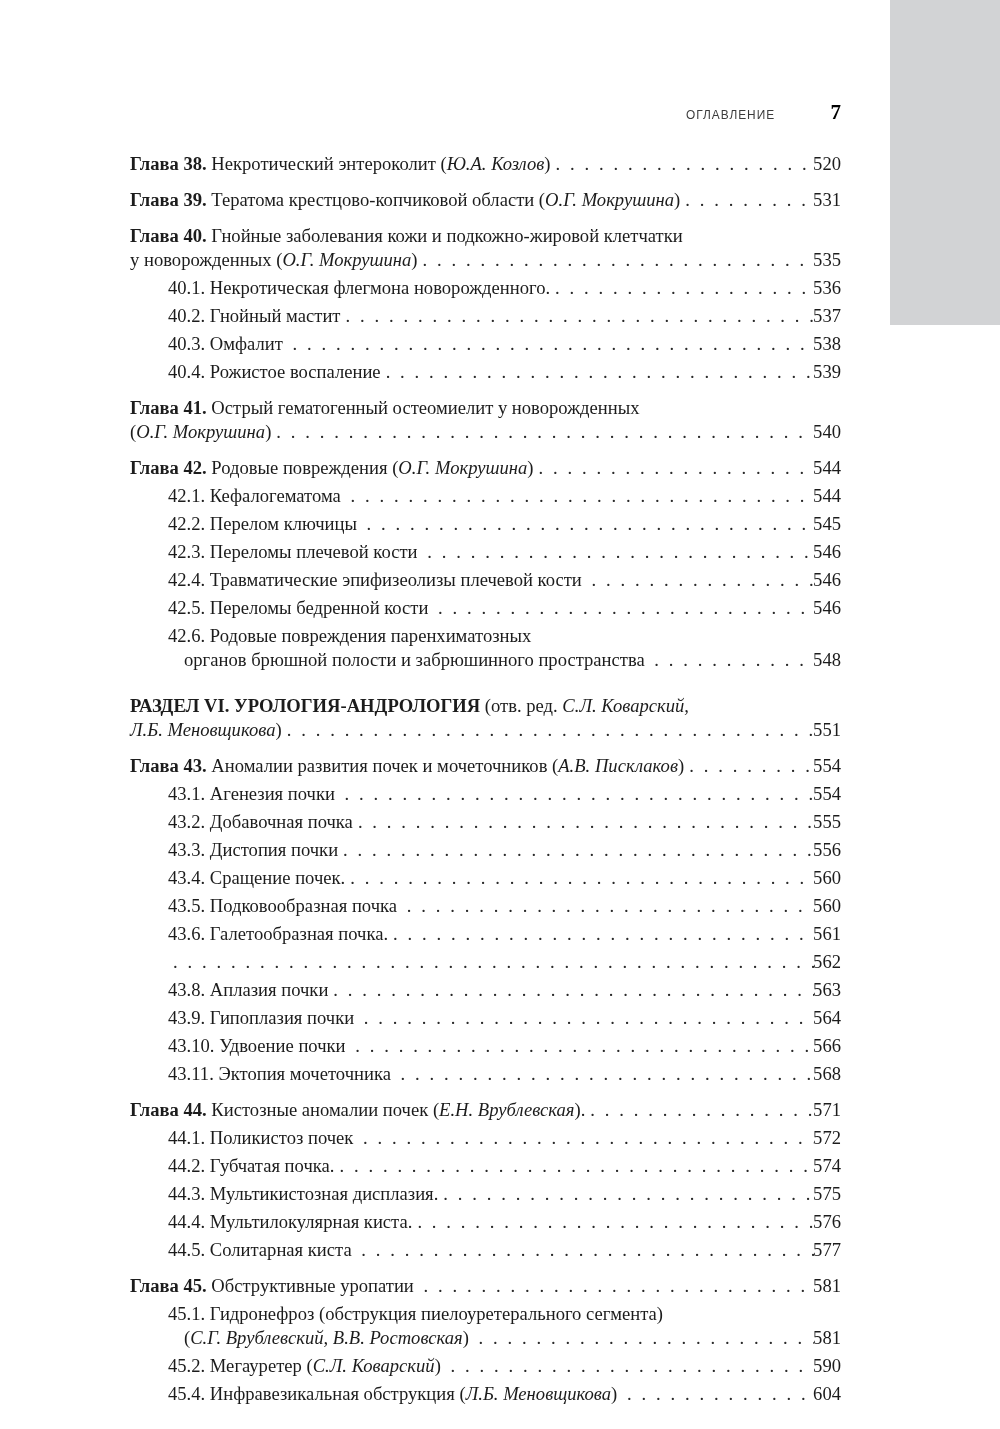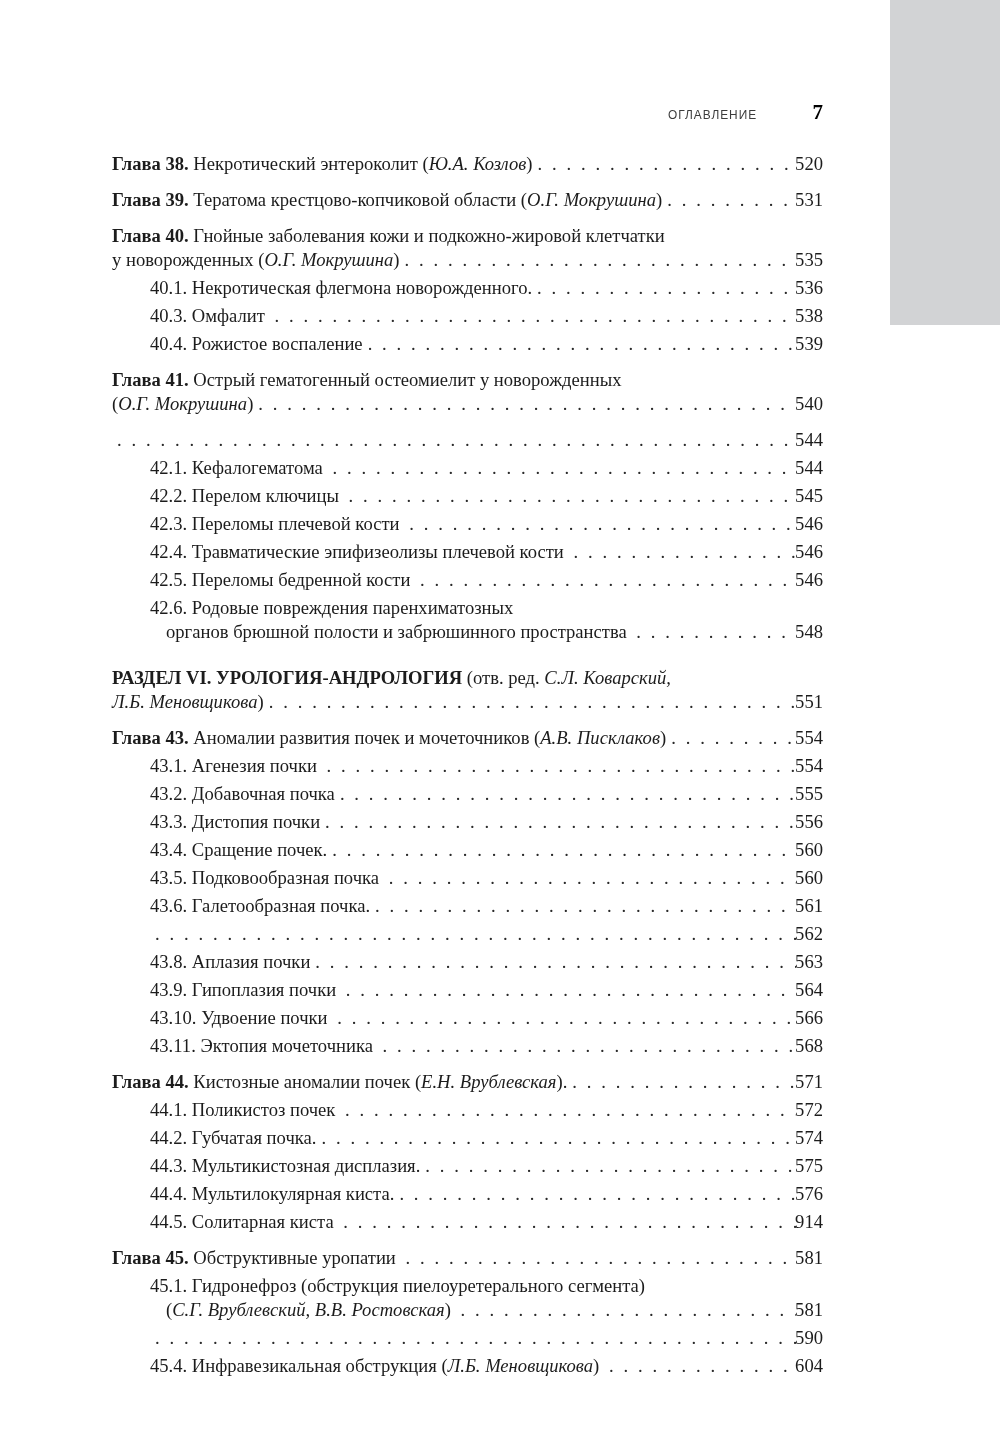--- a/index.html
+++ b/index.html
@@ -22,21 +22,21 @@
     right: 0;
     top: 0;
     width: 110px;
     height: 325px;
     background: #d2d3d5;
   }
 
   
   #page {
     position: absolute;
-    left: 112px;
+    left: 130px;
     top: 0;
     width: 711px;   
   }
 
   
   #running-head {
     display: flex;
     align-items: baseline;
     justify-content: flex-end;
     height: 36px;
@@ -164,20 +164,27 @@
       </div>
       <div class="entry level-sub">
         <div class="line">
           <span class="txt"><span>40.1. Некротическая флегмона новорожденного.</span></span>
           <span class="lead"></span>
           <span class="pageno">536</span>
         </div>
       </div>
       <div class="entry level-sub">
         <div class="line">
+          <span class="txt"><span>40.2. Гнойный мастит</span></span>
+          <span class="lead"></span>
+          <span class="pageno">537</span>
+        </div>
+      </div>
+      <div class="entry level-sub">
+        <div class="line">
           <span class="txt"><span>40.3. Омфалит </span></span>
           <span class="lead"></span>
           <span class="pageno">538</span>
         </div>
       </div>
       <div class="entry level-sub">
         <div class="line">
           <span class="txt"><span>40.4. Рожистое воспаление</span></span>
           <span class="lead"></span>
           <span class="pageno">539</span>
@@ -188,20 +195,21 @@
           <span class="txt"><b class="ch">Глава 41.</b><span> Острый гематогенный остеомиелит у новорожденных</span></span>
         </div>
         <div class="line cont">
           <span class="txt"><span>(</span><i class="au">О.Г. Мокрушина</i><span>)</span></span>
           <span class="lead"></span>
           <span class="pageno">540</span>
         </div>
       </div>
       <div class="entry level-chapter">
         <div class="line">
+          <span class="txt"><b class="ch">Глава 42.</b><span> Родовые повреждения (</span><i class="au">О.Г. Мокрушина</i><span>)</span></span>
           <span class="lead"></span>
           <span class="pageno">544</span>
         </div>
       </div>
       <div class="entry level-sub">
         <div class="line">
           <span class="txt"><span>42.1. Кефалогематома </span></span>
           <span class="lead"></span>
           <span class="pageno">544</span>
         </div>
@@ -369,21 +377,21 @@
         <div class="line">
           <span class="txt"><span>44.4. Мультилокулярная киста.</span></span>
           <span class="lead"></span>
           <span class="pageno">576</span>
         </div>
       </div>
       <div class="entry level-sub">
         <div class="line">
           <span class="txt"><span>44.5. Солитарная киста </span></span>
           <span class="lead"></span>
-          <span class="pageno">914</span>
+          <span class="pageno">577</span>
         </div>
       </div>
       <div class="entry level-chapter">
         <div class="line">
           <span class="txt"><b class="ch">Глава 45.</b><span> Обструктивные уропатии </span></span>
           <span class="lead"></span>
           <span class="pageno">581</span>
         </div>
       </div>
       <div class="entry level-sub">
@@ -391,20 +399,21 @@
           <span class="txt"><span>45.1. Гидронефроз (обструкция пиелоуретерального сегмента)</span></span>
         </div>
         <div class="line cont">
           <span class="txt"><span>(</span><i class="au">С.Г. Врублевский, В.В. Ростовская</i><span>) </span></span>
           <span class="lead"></span>
           <span class="pageno">581</span>
         </div>
       </div>
       <div class="entry level-sub">
         <div class="line">
+          <span class="txt"><span>45.2. Мегауретер (</span><i class="au">С.Л. Коварский</i><span>) </span></span>
           <span class="lead"></span>
           <span class="pageno">590</span>
         </div>
       </div>
       <div class="entry level-sub">
         <div class="line">
           <span class="txt"><span>45.4. Инфравезикальная обструкция (</span><i class="au">Л.Б. Меновщикова</i><span>) </span></span>
           <span class="lead"></span>
           <span class="pageno">604</span>
         </div>

